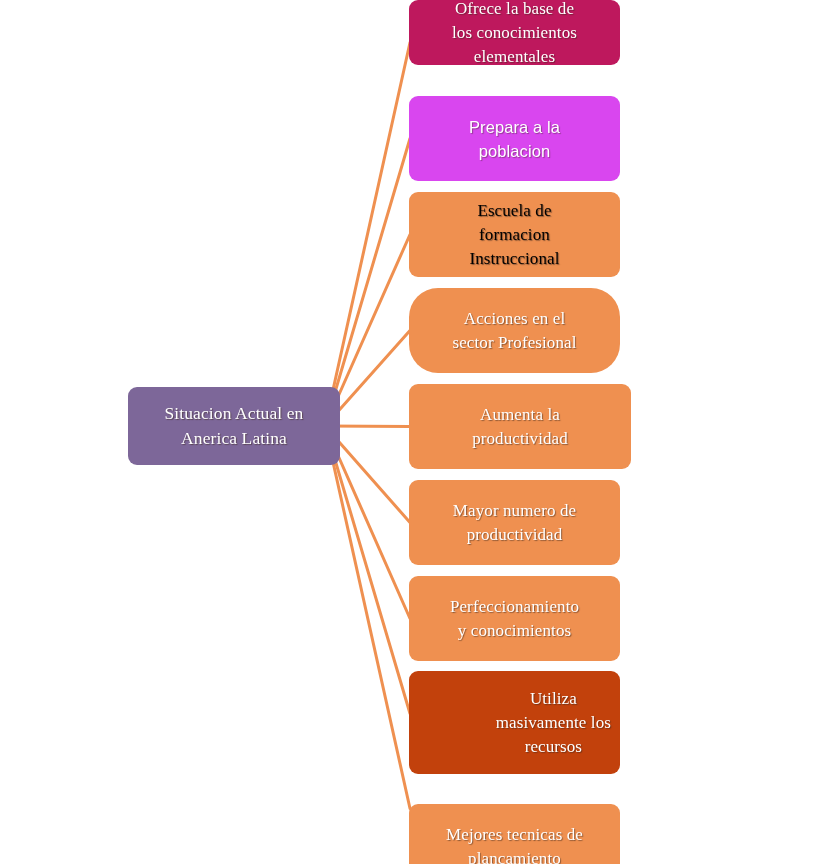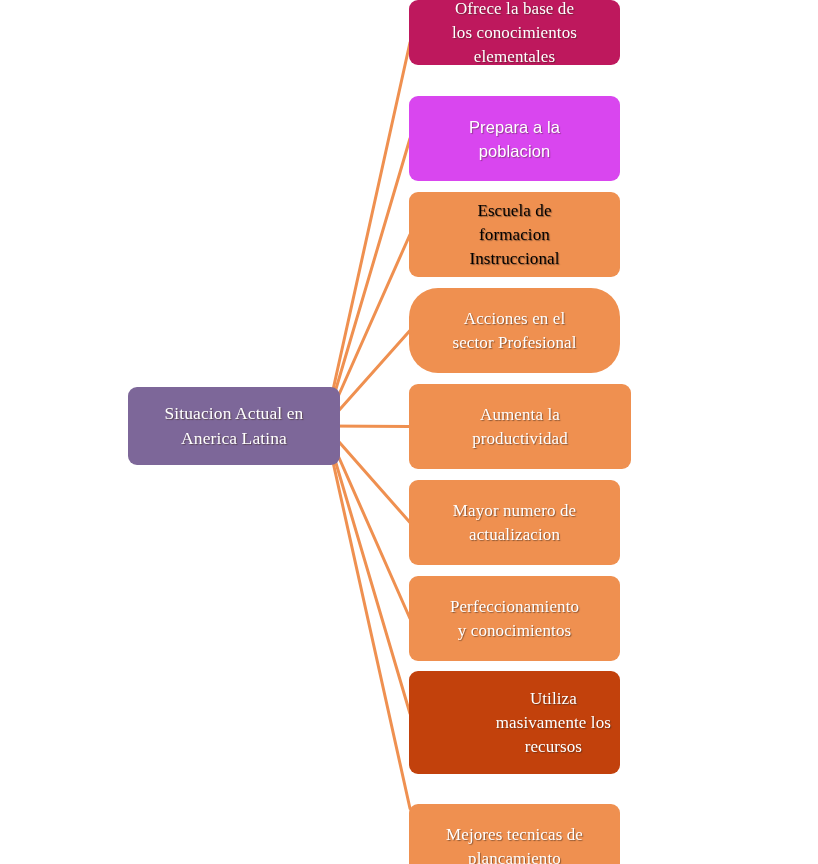--- a/index.html
+++ b/index.html
@@ -97,21 +97,21 @@
     <div class="node branch-node" style="left: 409px; top: 288px; width: 211px; height: 85px; background: rgb(239, 144, 80); color: rgb(255, 255, 255); border-radius: 29px;">
       <span class="node-label">Acciones en el
 sector Profesional</span>
     </div>
     <div class="node branch-node" style="left: 409px; top: 384px; width: 222px; height: 85px; background: rgb(239, 144, 80); color: rgb(255, 255, 255);">
       <span class="node-label">Aumenta la
 productividad</span>
     </div>
     <div class="node branch-node" style="left: 409px; top: 480px; width: 211px; height: 85px; background: rgb(239, 144, 80); color: rgb(255, 255, 255);">
       <span class="node-label">Mayor numero de
-actualizacion</span>
+productividad</span>
     </div>
     <div class="node branch-node" style="left: 409px; top: 576px; width: 211px; height: 85px; background: rgb(239, 144, 80); color: rgb(255, 255, 255);">
       <span class="node-label">Perfeccionamiento
 y conocimientos</span>
     </div>
     <div class="node branch-node" style="left: 409px; top: 671px; width: 211px; height: 103px; background: #c2410c; color: rgb(255, 255, 255); justify-content: flex-end;">
       <span class="node-label">Utiliza
 masivamente los
 recursos</span>
     </div>

